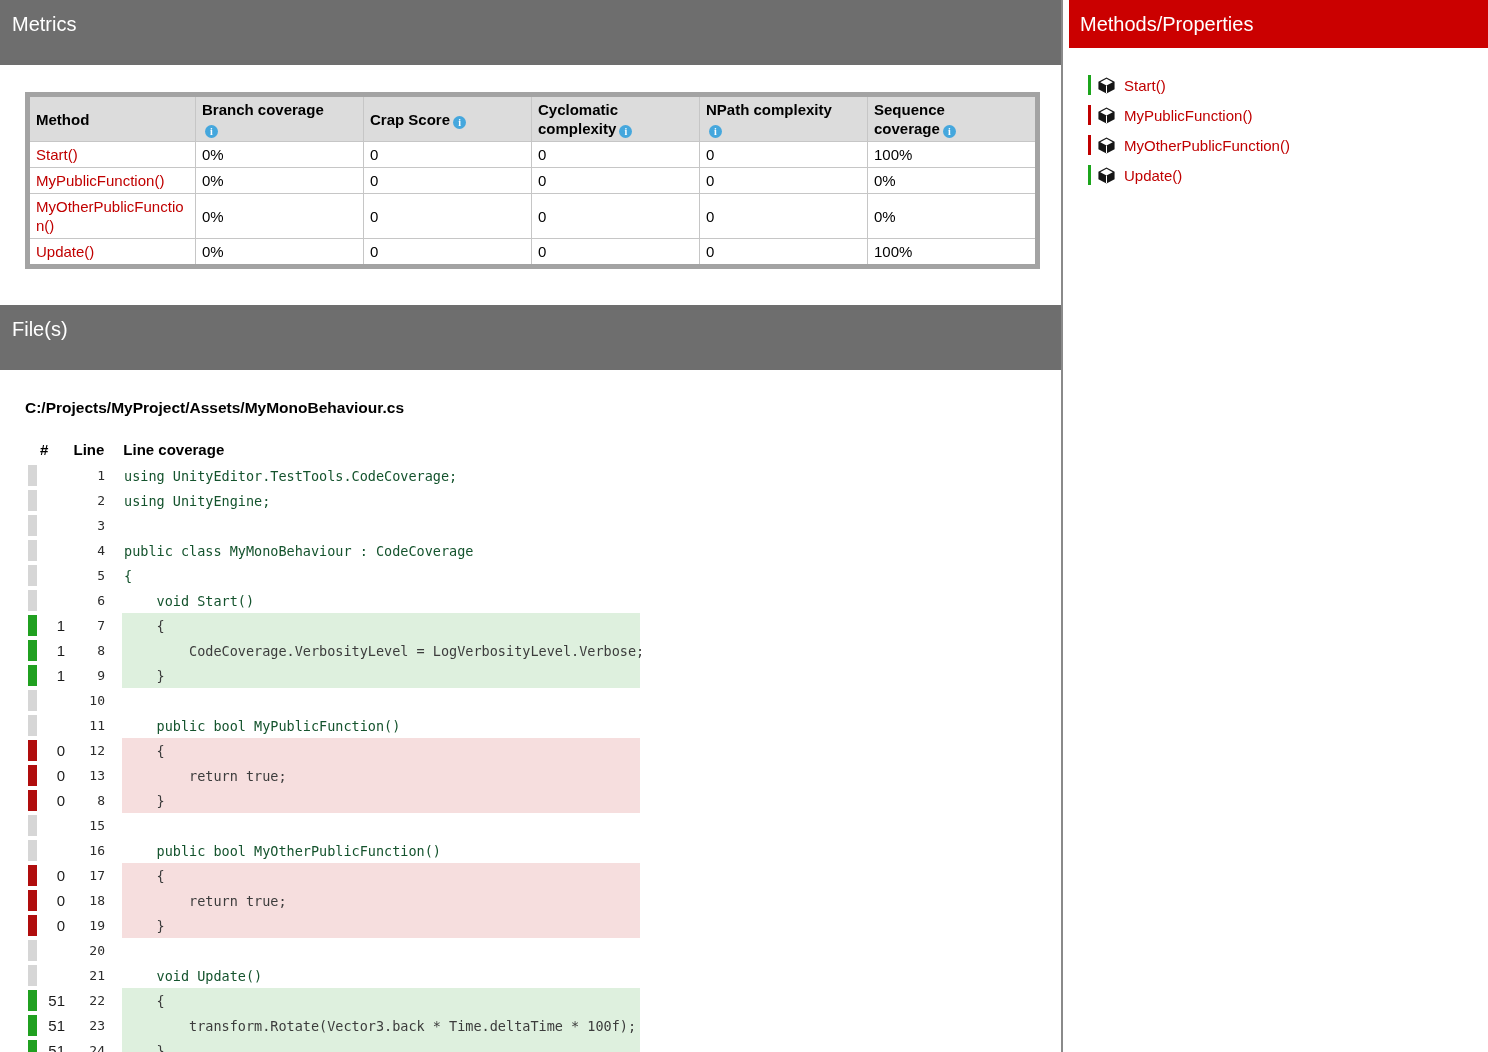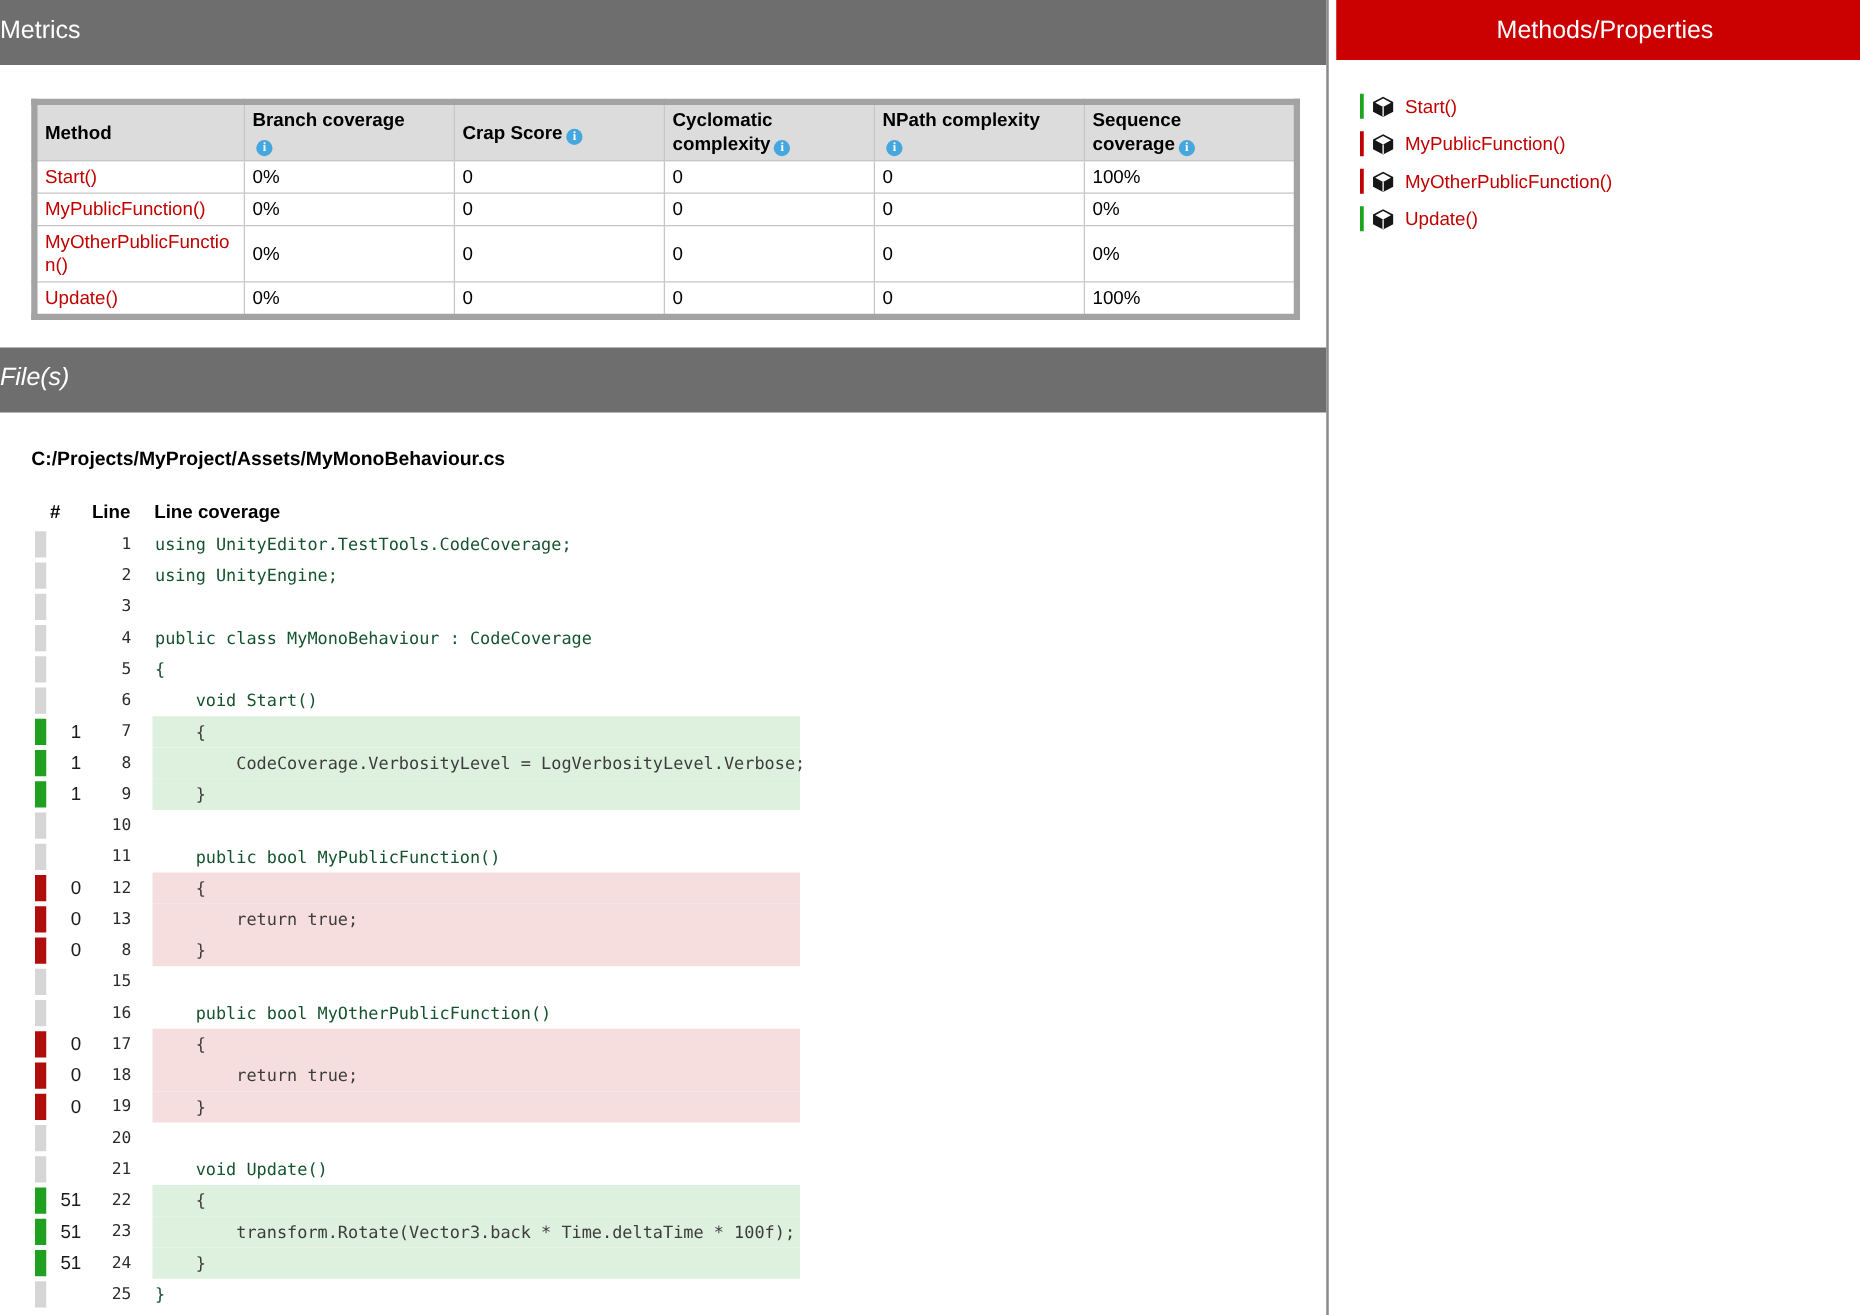--- a/index.html
+++ b/index.html
@@ -6,22 +6,22 @@
   html,body { margin:0; padding:0; }
   body {
     width:1488px; height:1052px; position:relative; background:#fff;
     font-family:"Liberation Sans", sans-serif; color:#000; overflow:hidden;
   }
 
   
   .main { position:absolute; left:0; top:0; width:1061px; }
 
   .section-bar {
-    height:52px; background:#6e6e6e; color:#fff;
-    font-size:20px; line-height:48px; 
+    height:65px; background:#6e6e6e; color:#fff;
+    font-size:20px; line-height:48px; padding-left:12px;
   }
 
   
   table.metrics {
     border-collapse:collapse; table-layout:fixed; width:1010px;
     margin:27px 0 0 25px; font-size:15px;
     border:5px solid #a3a3a3;
   }
   table.metrics th, table.metrics td {
     border:1px solid #c6c6c6; padding:3px 6px; line-height:19px;
@@ -65,21 +65,21 @@
   .code-row.covered   .ind { background:#20a020; }
   .code-row.covered   .codecell { background:#def0de; }
   .code-row.covered   .codetext { color:#3c3c3c; }
   .code-row.uncovered .ind { background:#b00d0d; }
   .code-row.uncovered .codecell { background:#f6dede; }
   .code-row.uncovered .codetext { color:#3c3c3c; }
 
   
   .sidebar {
     position:absolute; left:1061px; top:0; width:427px; height:1052px;
-    border-left:2px solid #8a8a8a; padding-left:6px;text-align:center;
+    border-left:2px solid #8a8a8a; padding-left:6px;
   }
   .sidebar-bar {
     height:48px; background:#cb0000; color:#fff;
     font-size:20px; line-height:48px; padding-left:11px;
   }
   ul.sb-list { list-style:none; margin:22px 0 0 0; padding:0; }
   .sb-item { display:flex; align-items:center; height:30px; }
   .sb-bar { width:3px; height:20px; margin-left:19px; flex:none; }
   .sb-item.covered   .sb-bar { background:#1ca51c; }
   .sb-item.uncovered .sb-bar { background:#c00000; }
@@ -168,21 +168,21 @@
     <td class="method-cell"><a class="method-link">Update()</a></td>
     <td class="val">0%</td>
     <td class="val">0</td>
     <td class="val">0</td>
     <td class="val">0</td>
     <td class="val">100%</td>
   </tr>
 </tbody>
   </table>
 
-  <div class="section-bar" style="margin-top:22px;font-style:italic;">
+  <div class="section-bar" style="margin-top:36px;">
     <span>File(s)</span>
   </div>
 
   <div class="file-path">C:/Projects/MyProject/Assets/MyMonoBehaviour.cs</div>
 
   <div class="code-header">
     <span class="ch-hash">#</span>
     <span class="ch-line">Line</span>
     <span class="ch-cov">Line coverage</span>
   </div>

